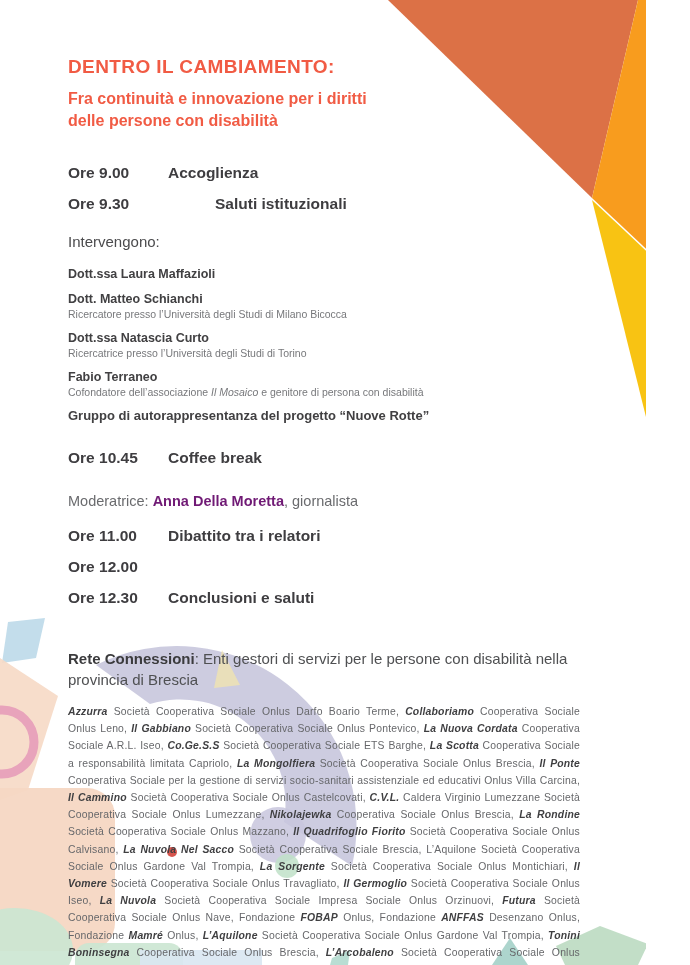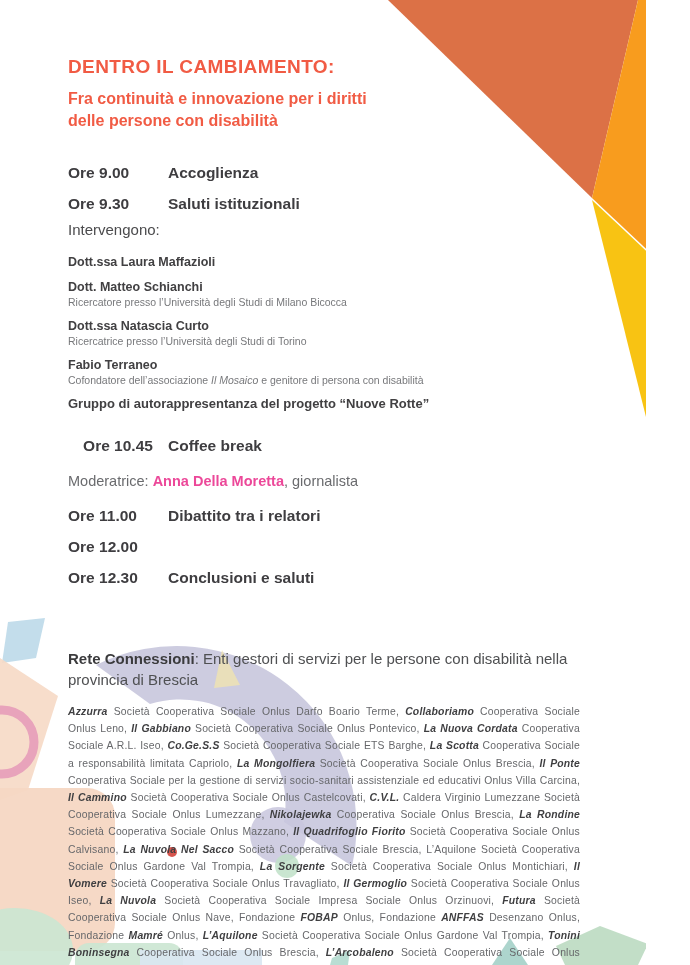--- a/index.html
+++ b/index.html
@@ -13,34 +13,34 @@
   .title{
     font-size:19px;font-weight:bold;letter-spacing:.4px;color:var(--accent-red,#f15b44);
     margin:0 0 10px 0;
   }
   .subtitle{
     font-size:16px;line-height:22px;font-weight:bold;color:var(--accent-red,#f15b44);
     margin:0 0 32px 0;max-width:330px;
   }
   .row{display:flex;margin:0 0 13px 0;font-size:15.5px;font-weight:bold;color:#3e3d40;}
   .row .time{width:100px;flex:0 0 100px;}
-  .row.last-morning{margin-bottom:8px;}
+  .row.last-morning{margin-bottom:20px;gap:47px;}
   .intro{font-size:15px;color:#4b4b4d;margin:0 0 16px 0;font-weight:normal;}
 
   .speaker{margin:0 0 9px 0;}
   .speaker .name{font-size:12.5px;font-weight:bold;color:#414042;line-height:16px;}
   .speaker .role{font-size:10.5px;color:#77787b;line-height:14px;}
   .role .it{font-style:italic;}
 
   .group-line{font-size:13px;font-weight:bold;color:#414042;margin:6px 0 26px 0;}
 
-  .coffee{margin-bottom:18px;text-align:center;}
+  .coffee{margin-bottom:26px;}
 
   .moderator{font-size:14.5px;color:#6a6b6e;margin:0 0 18px 0;font-weight:normal;}
-  .moderator .mod-name{font-weight:bold;color:#ec4899;}
+  .moderator .mod-name{font-weight:bold;color:#701a75;}
 
   .network{position:absolute;left:68px;right:66px;top:648px;z-index:2;}
   .network-heading{font-size:15px;line-height:21px;color:#4f5052;margin:0 0 13px 0;font-weight:normal;}
   .network-heading .hb{font-weight:bold;color:#3b3b3d;}
   .partners{
     font-size:10.4px;line-height:17.2px;color:#66676a;text-align:justify;margin:0;
     letter-spacing:.2px;
   }
   .partners .seg-b{font-weight:bold;font-style:italic;color:#3f3f41;}
 </style>

